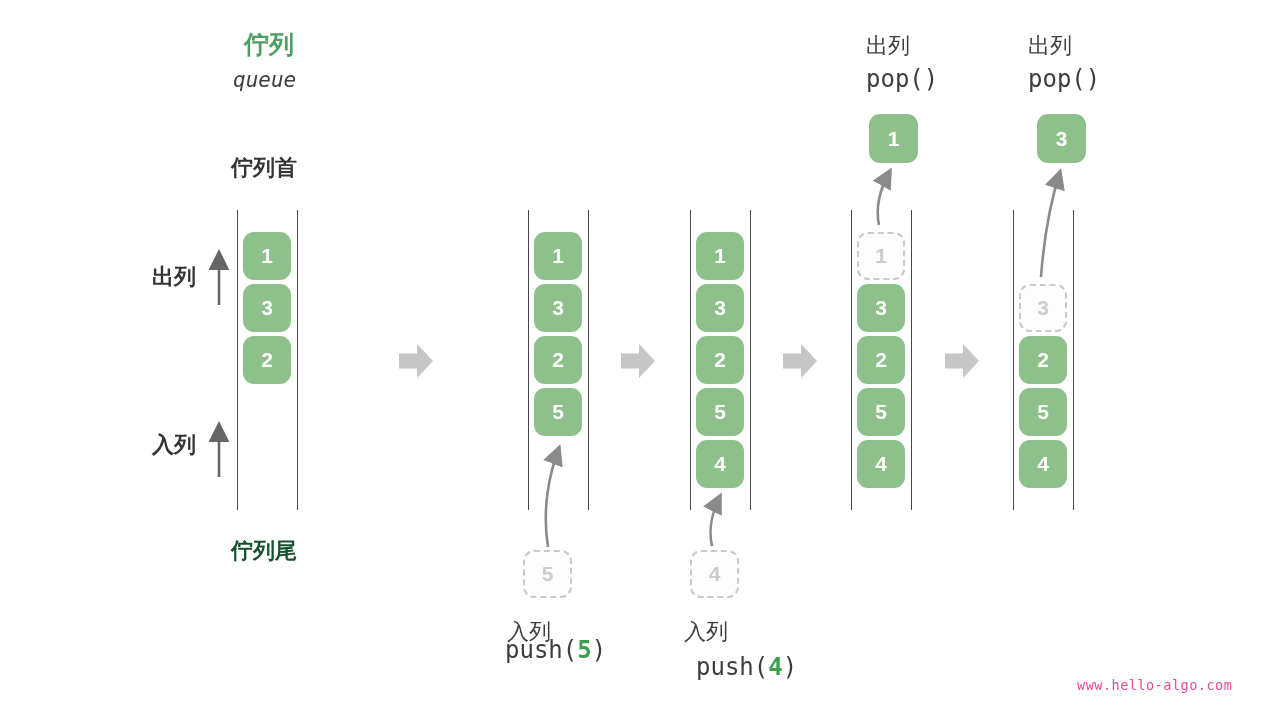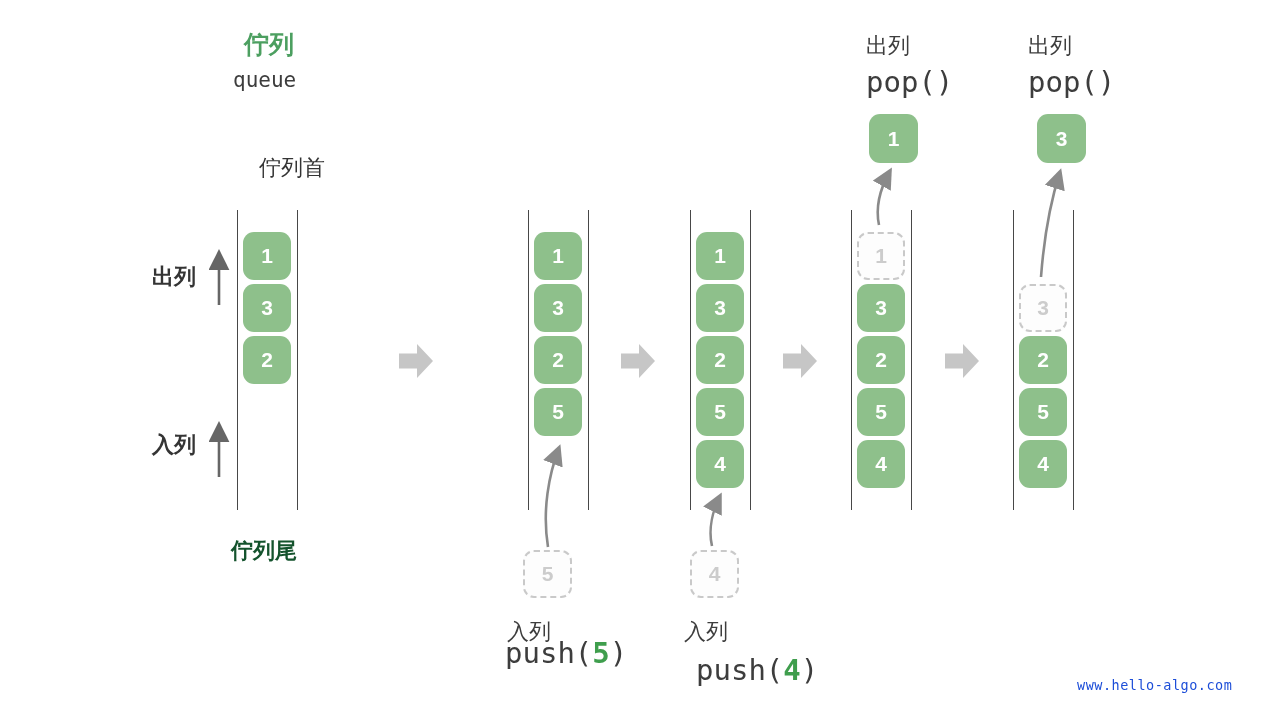--- a/index.html
+++ b/index.html
@@ -4,22 +4,22 @@
 <style>
   html,body{margin:0;padding:0;background:#ffffff;}
   .canvas{
     position:relative;width:1280px;height:720px;background:#ffffff;overflow:hidden;
     font-family:"Liberation Sans","DejaVu Sans",sans-serif;color:#3d3d3d;text-align:right;
   }
   .abs{position:absolute;}
   .overlay{position:absolute;left:0;top:0;width:1280px;height:720px;pointer-events:none;}
 
   .title{left:244px;top:28px;font-size:25px;font-weight:700;color:#4c9f60;}
-  .subtitle{left:233px;top:68px;font-size:21px;font-family:"DejaVu Sans Mono",monospace;color:#3d3d3d;}
-  .front-label{left:231px;top:153px;font-size:22px;font-weight:400;color:#343434;margin-left:28px;}
+  .subtitle{left:233px;top:68px;font-size:21px;font-family:"DejaVu Sans Mono",monospace;color:#3d3d3d;font-style:italic;}
+  .front-label{left:231px;top:153px;font-size:22px;font-weight:700;color:#343434;}
   .rear-label{left:231px;top:536px;font-size:22px;font-weight:700;color:#14532d;}
   .side-label{font-size:22px;font-weight:700;color:#343434;}
   .deq-side{left:152px;top:262px;}
   .enq-side{left:152px;top:430px;}
 
   .channel{
     position:absolute;top:210px;height:300px;width:61px;box-sizing:border-box;
     border-left:1.5px solid #474747;border-right:1.5px solid #474747;
   }
   .cell{
@@ -37,25 +37,25 @@
     position:absolute;width:49px;height:48px;border-radius:11px;box-sizing:border-box;
     background:#fdfdfd;border:2px dashed #c9c9c9;color:#cccccc;
     font-size:21px;font-weight:700;display:flex;align-items:center;justify-content:center;
   }
   .popbox{
     position:absolute;width:49px;height:49px;border-radius:11px;
     background:#8ec08b;color:#ffffff;font-size:21px;font-weight:700;
     display:flex;align-items:center;justify-content:center;
   }
   .op-cn{font-size:22px;color:#3d3d3d;}
-  .op-code{font-size:29px;font-family:"DejaVu Sans Mono",monospace;color:#3d3d3d;}
+  .op-code{font-size:24px;font-family:"DejaVu Sans Mono",monospace;color:#3d3d3d;}
   .op-code .arg{color:#3f9e4d;font-weight:700;}
   .watermark{
     left:1077px;top:677px;font-size:13.5px;letter-spacing:.5px;
-    font-family:"DejaVu Sans Mono",monospace;color:#1d4ed8;
+    font-family:"DejaVu Sans Mono",monospace;color:#ec4899;
   }
 </style>
 </head>
 <body>
 
 <div class="canvas">
 
   <svg class="overlay" viewBox="0 0 1280 720">
     <defs>
       <marker id="ah" markerWidth="9" markerHeight="9" refX="6.5" refY="4" orient="auto">

